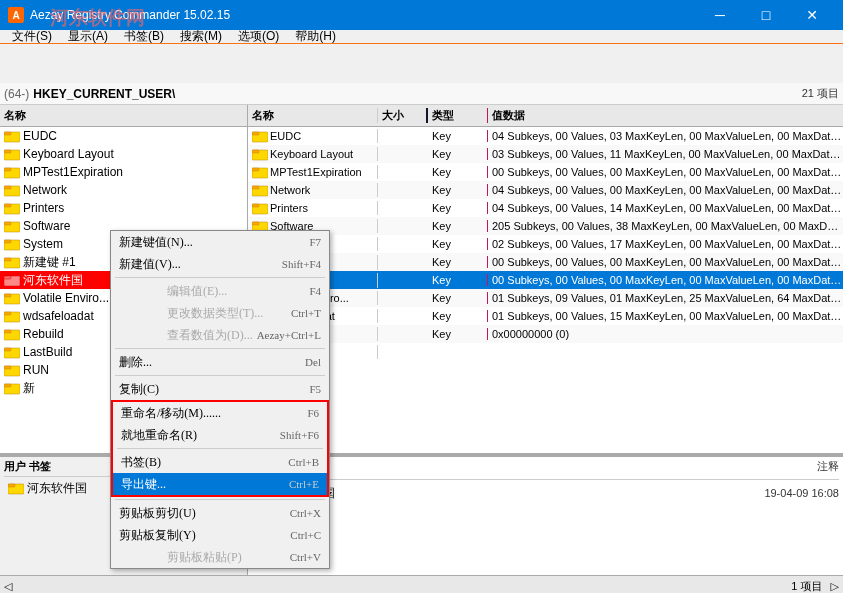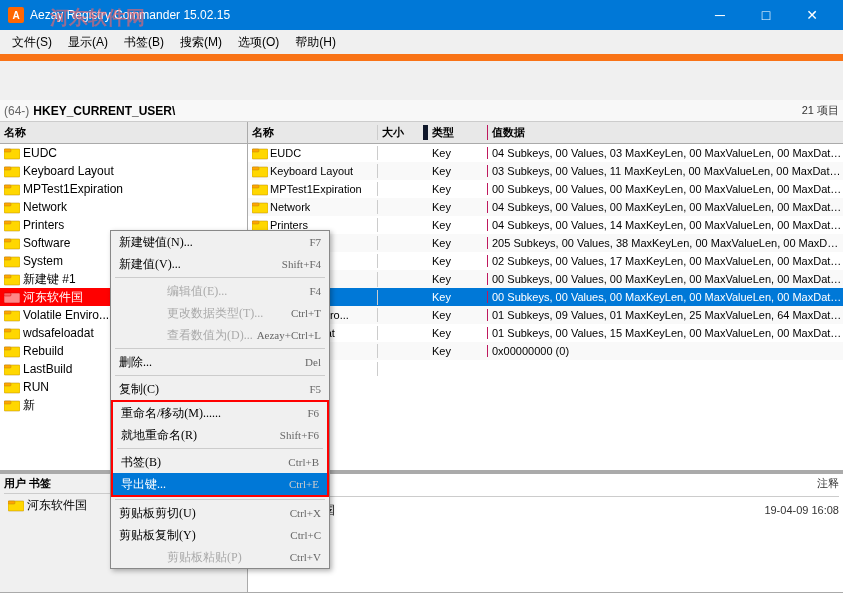--- a/index.html
+++ b/index.html
@@ -67,22 +67,22 @@
       font-weight: bold;
       z-index: 100;
       pointer-events: none;
     }
     
     .menu-bar {
       height: 14px;
       background: #f0f0f0;
       display: flex;
       align-items: center;
-      border-bottom: 7px solid #f97316;
-      padding: 12px 4px;
+      border-bottom: 1px solid #f97316;
+      padding: 5px 4px;
     }
     .menu-item {
       padding: 2px 8px;
       cursor: pointer;
       font-size: 12px;
       color: #000;
     }
     
     .path-bar {
       height: 22px;
@@ -139,21 +139,21 @@
     .list-header {
       height: 22px;
       background: #e8e8e8;
       border-bottom: 1px solid #aaa;
       display: flex;
       align-items: center;
       font-size: 11px;
       font-weight: bold;
     }
     .col-name { width: 130px; padding-left: 4px; border-right: 1px solid #ccc; }
-    .col-size { width: 50px; padding-left: 4px; border-right: 5px solid #0f172a; }
+    .col-size { width: 50px; padding-left: 4px; border-right: 2px solid #0f172a; }
     .col-type { width: 60px; padding-left: 4px; border-right: 1px solid #be185d; }
     .col-value { flex: 1; padding-left: 4px; }
     .list-content { flex: 1; overflow-y: auto; }
     .list-row {
       height: 18px;
       display: flex;
       align-items: center;
       font-size: 11px;
       border-bottom: none;
     }

